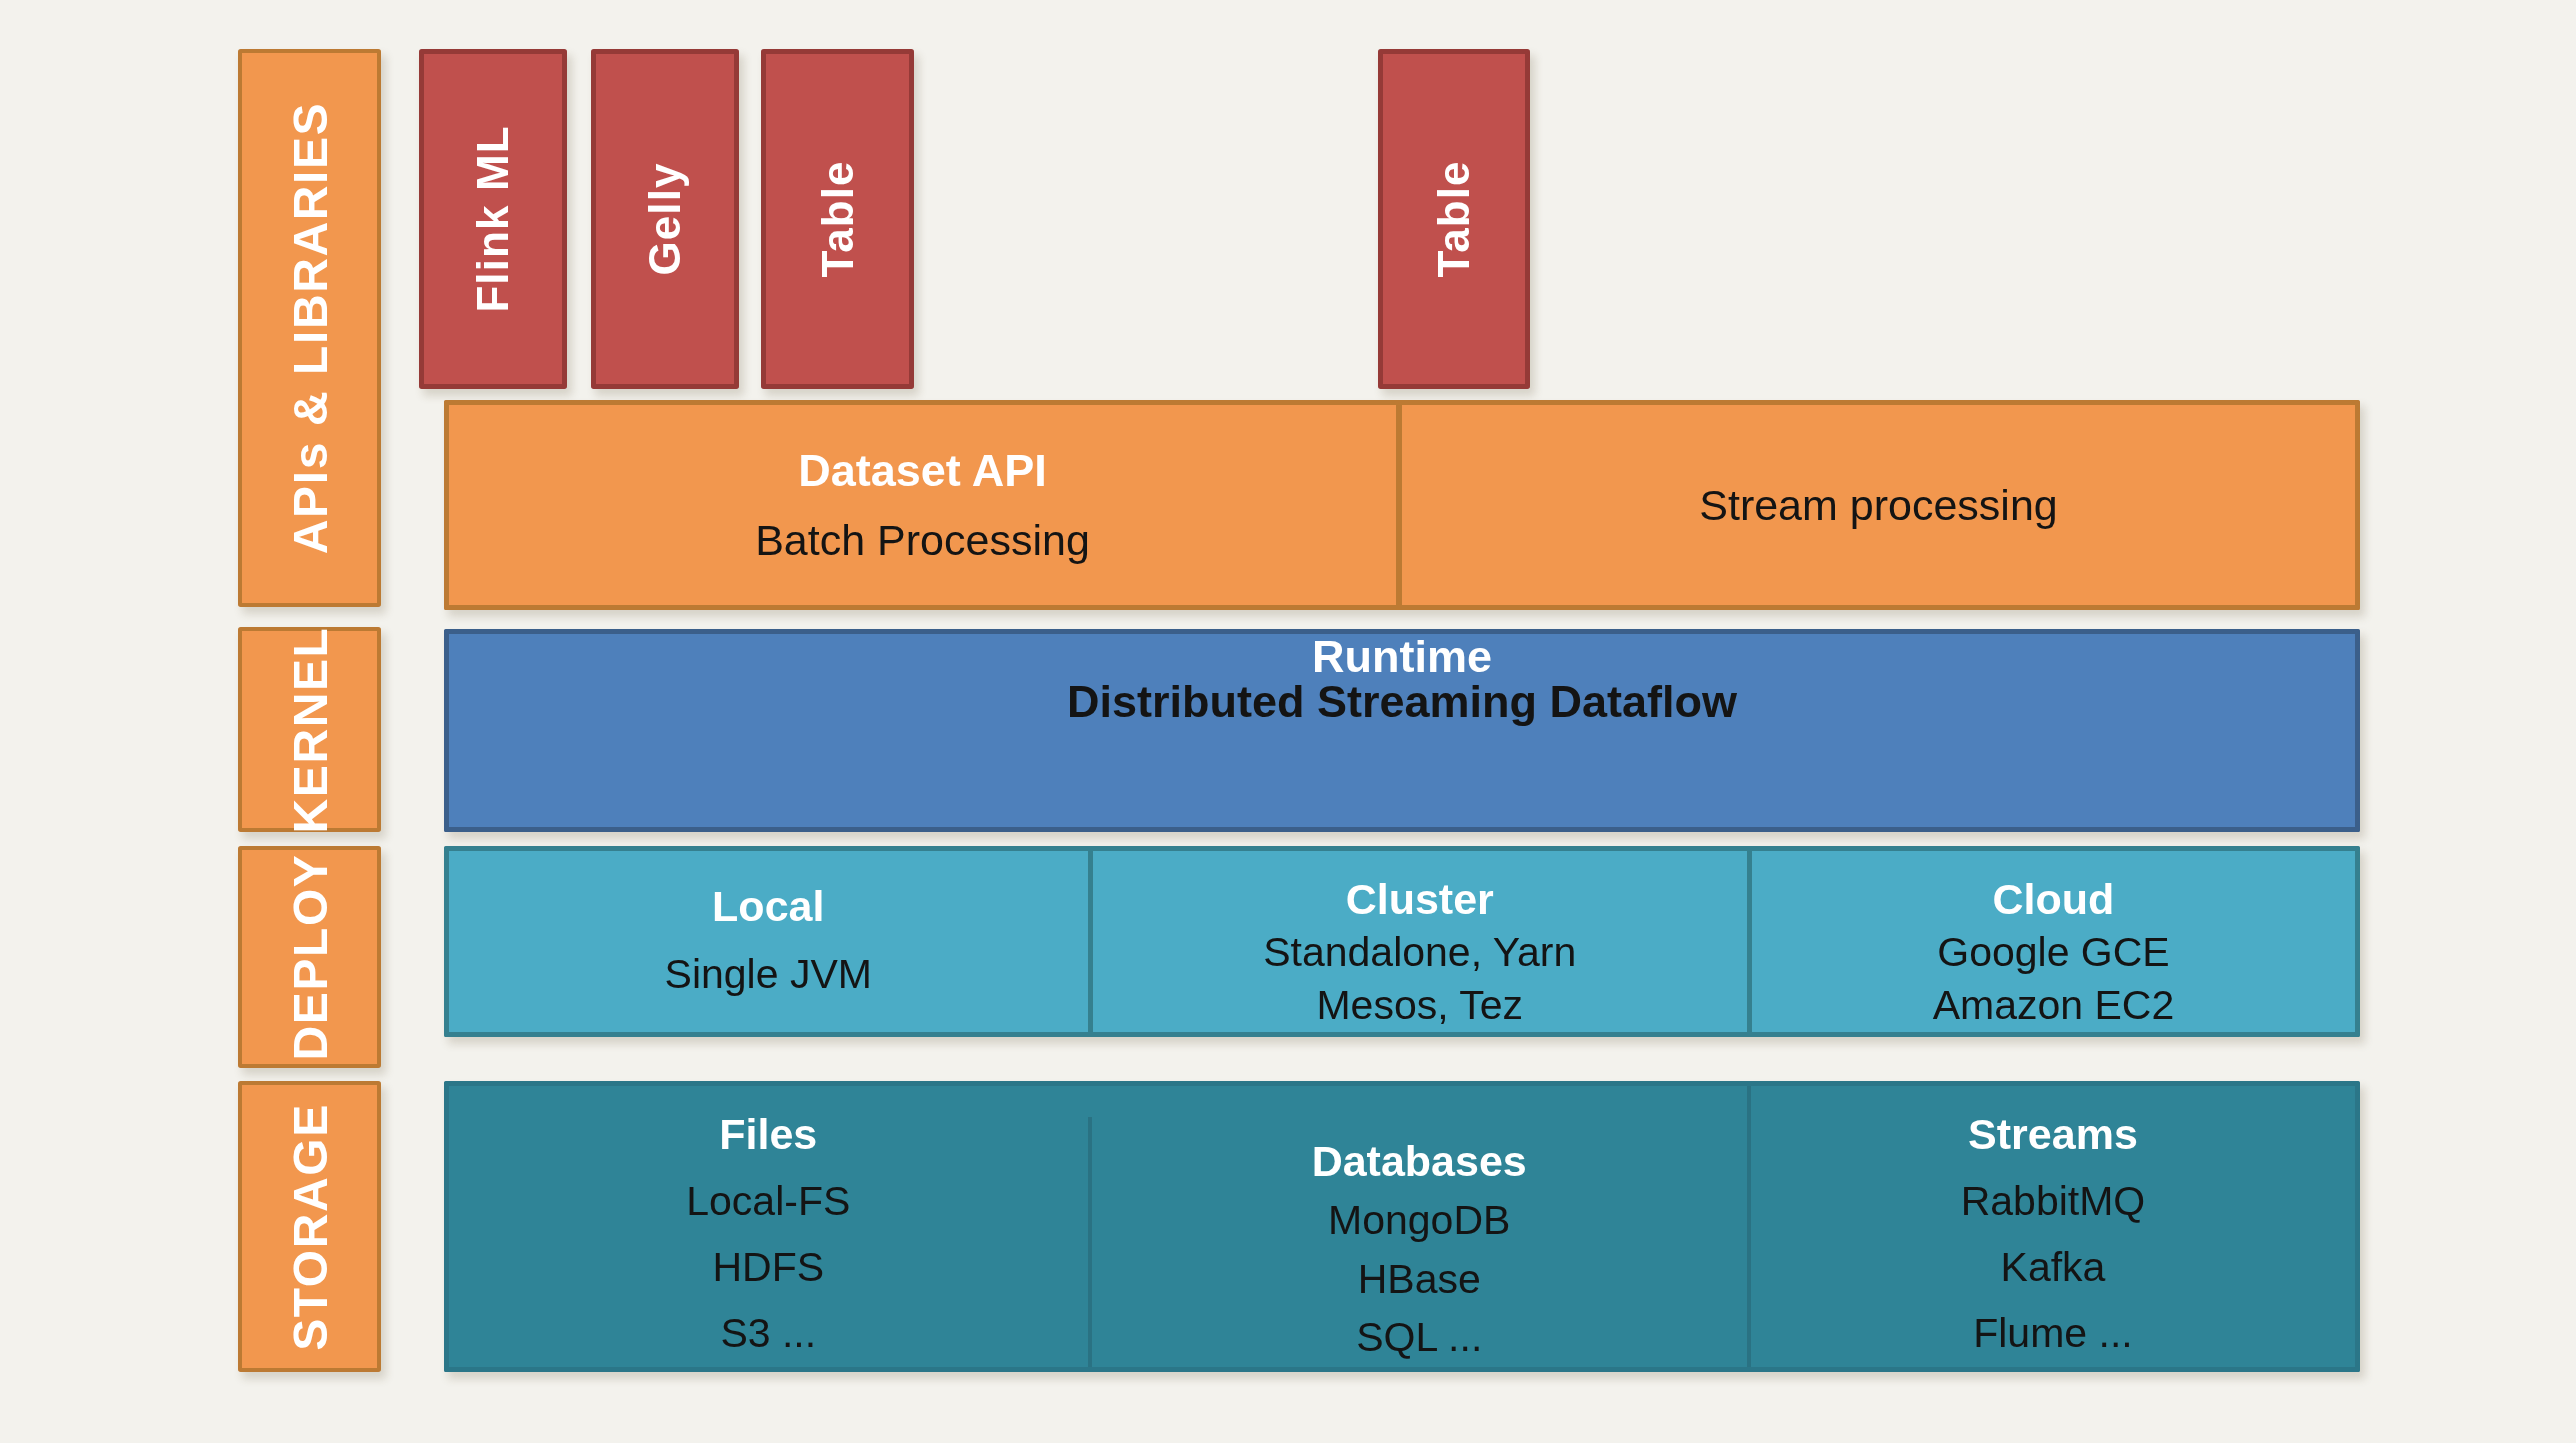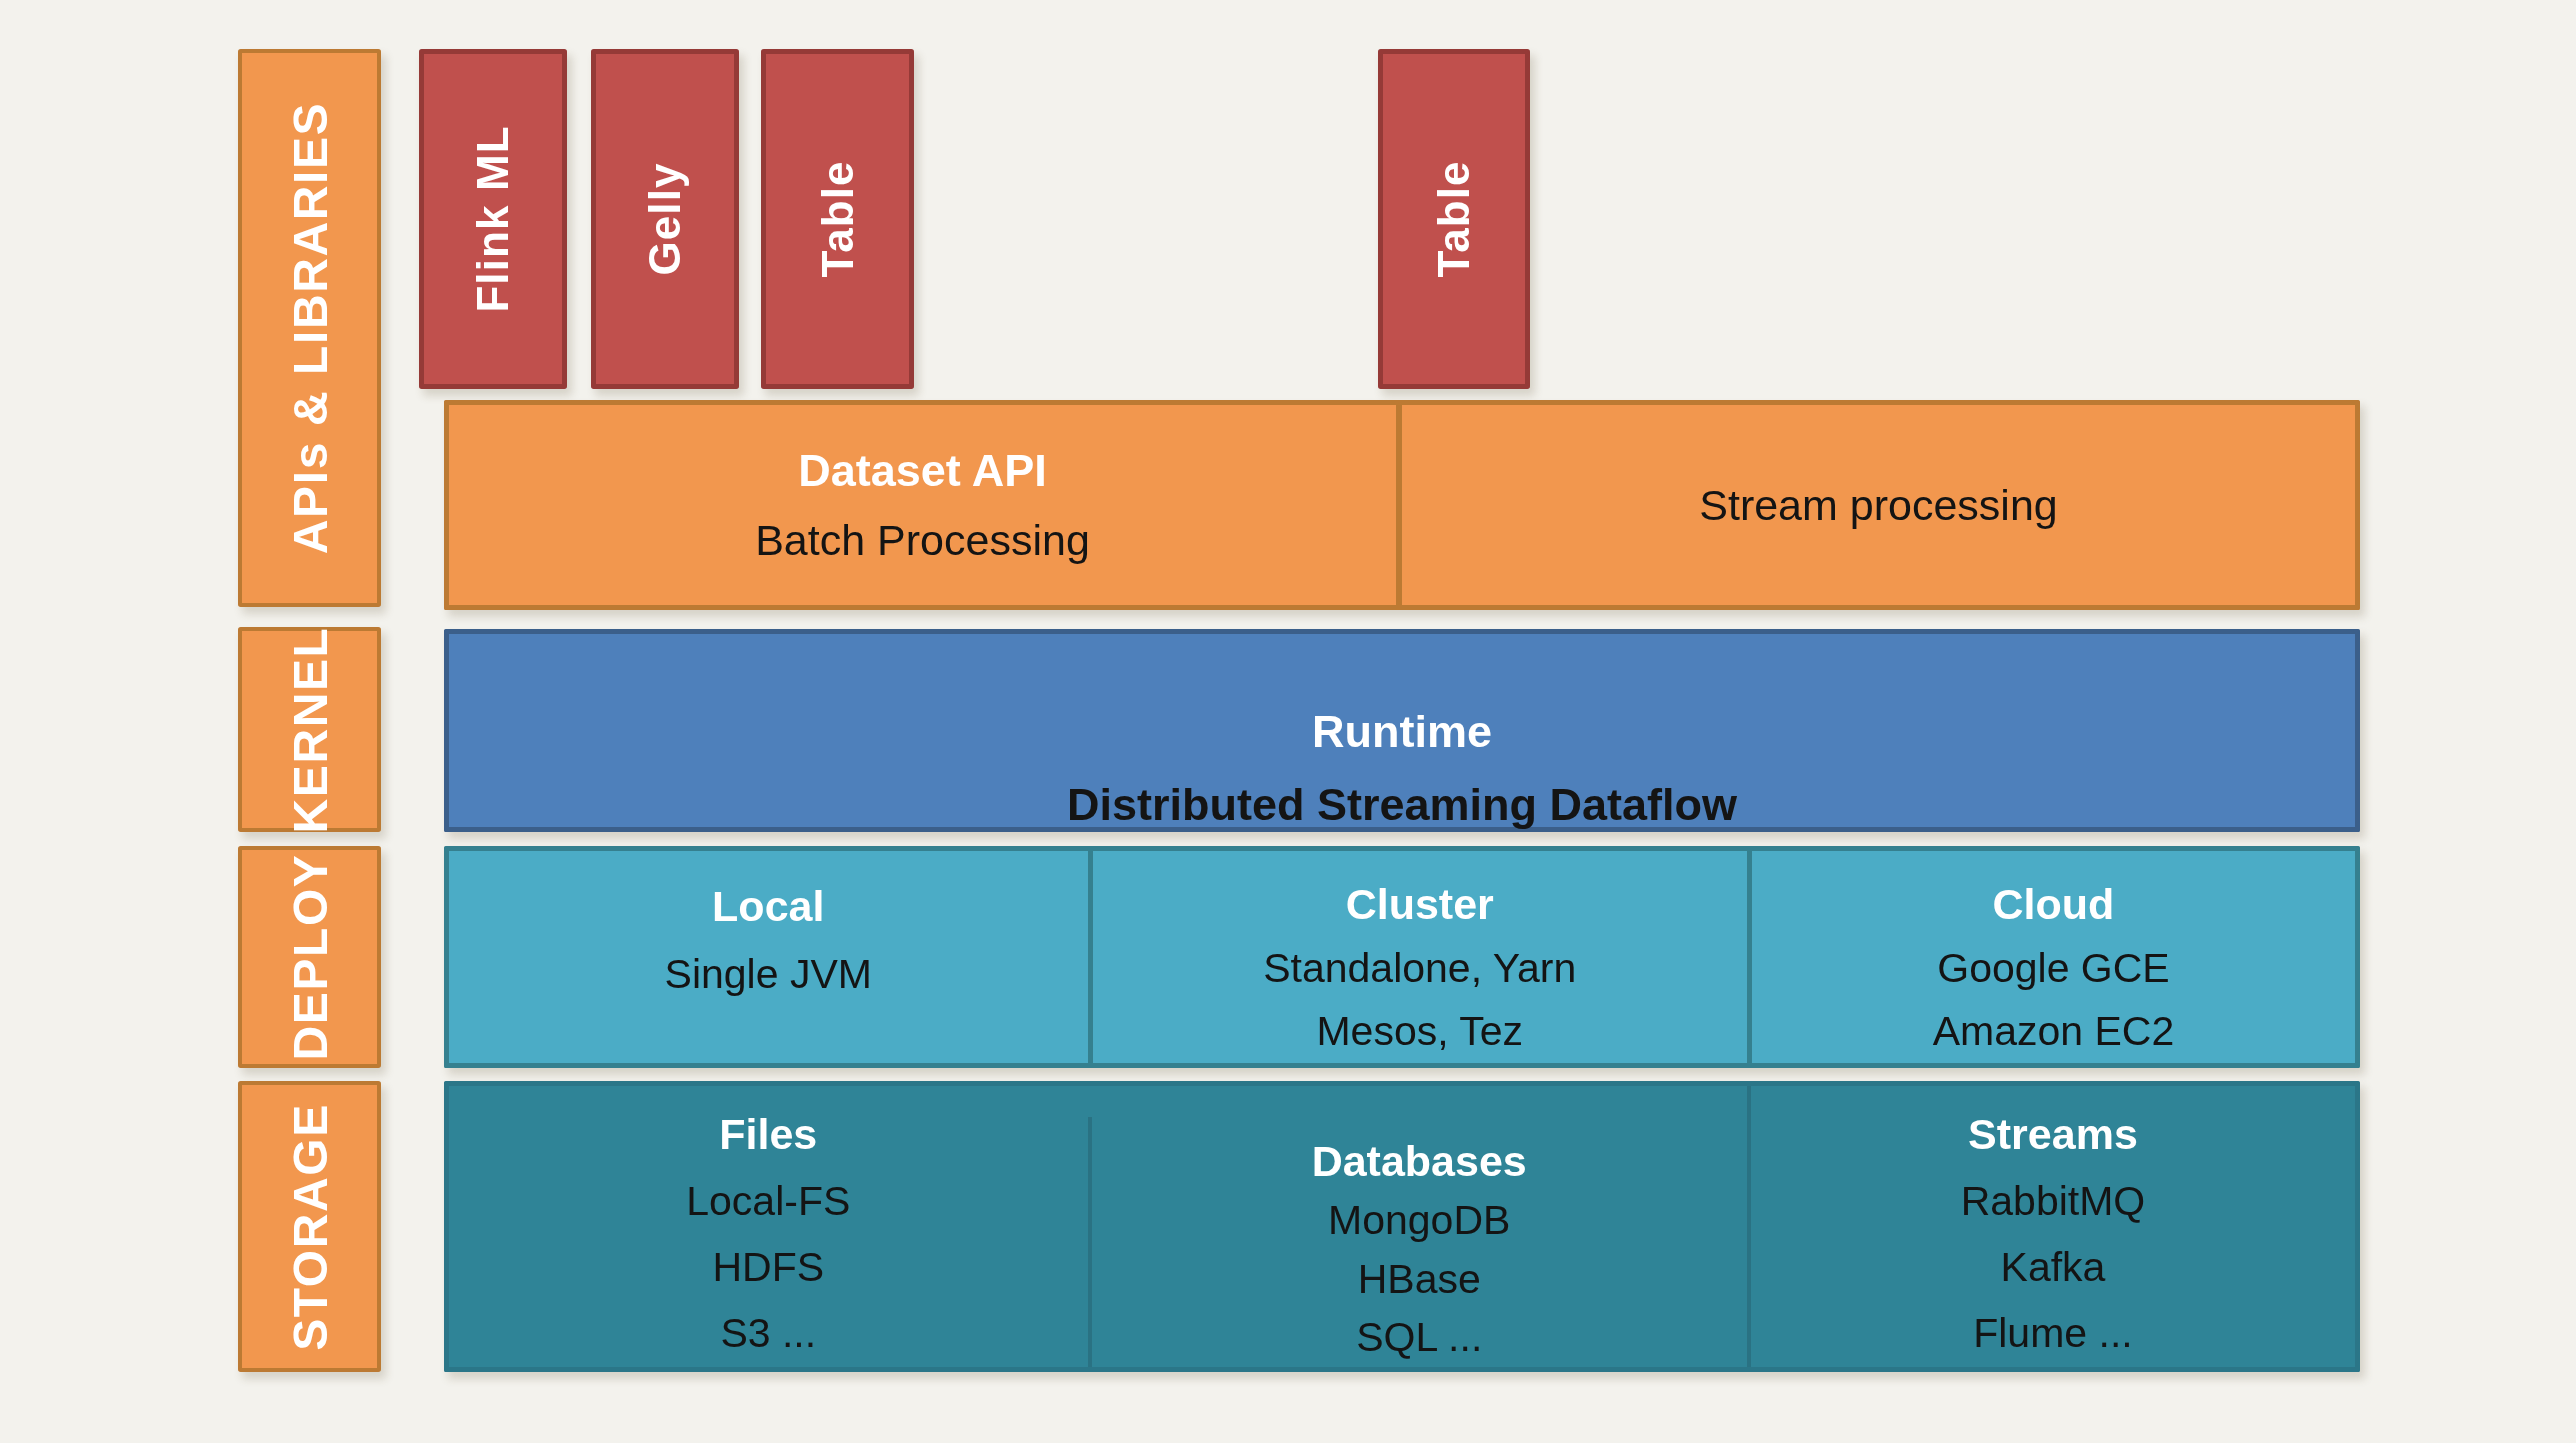--- a/index.html
+++ b/index.html
@@ -52,39 +52,39 @@
     top: 400px; height: 210px;
     background: var(--orange-fill, #F2974E);
     border: 5.4px solid var(--orange-border, #BC7A33);
   }
   .row-kernel {
     top: 629px; height: 203px;
     background: var(--blue-fill, #4E80BB);
     border: 5.4px solid var(--blue-border, #3B5F8A);
   }
   .row-deploy {
-    top: 846px; height: 222px;
+    top: 846px; height: 191px;
     background: var(--teal-fill, #4BACC6);
     border: 5.4px solid var(--teal-border, #35808F);
   }
   .row-storage {
     top: 1081px; height: 291px;
     background: var(--storage-fill, #2F8497);
     border: 5.4px solid var(--storage-border, #2B7688);
   }
   .cell {
     box-sizing: border-box;
     display: flex;
     flex-direction: column;
     align-items: center;
     text-align: center;
   }
   .api-cell { width: 50%; justify-content: center; gap: 26px; }
   .api-cell.divided { border-right: 6px solid var(--orange-border, #BC7A33); }
-  .kernel-cell { width: 100%; justify-content: flex-end; gap: 28px; }
+  .kernel-cell { width: 100%; justify-content: flex-start; }
   .deploy-cell { padding-top: 21.7px; }
   .deploy-cell.c0 { width: 33.5%; }
   .deploy-cell.c1 { width: 34.6%; border-left: 5.4px solid var(--teal-border, #35808F); }
   .deploy-cell.c2 { width: 31.9%; border-left: 5.4px solid var(--teal-border, #35808F); }
   .storage-cell { padding-top: 15px; }
   .storage-cell.c0 { width: 33.5%; }
   .storage-cell.c1 { width: 34.6%; border-left: 4.3px solid var(--storage-divider, #2A7283); margin-top: 31px; }
   .storage-cell.c2 { width: 31.9%; border-left: 4.3px solid var(--storage-divider, #2A7283); }
   .row-title {
     color: #fff;

